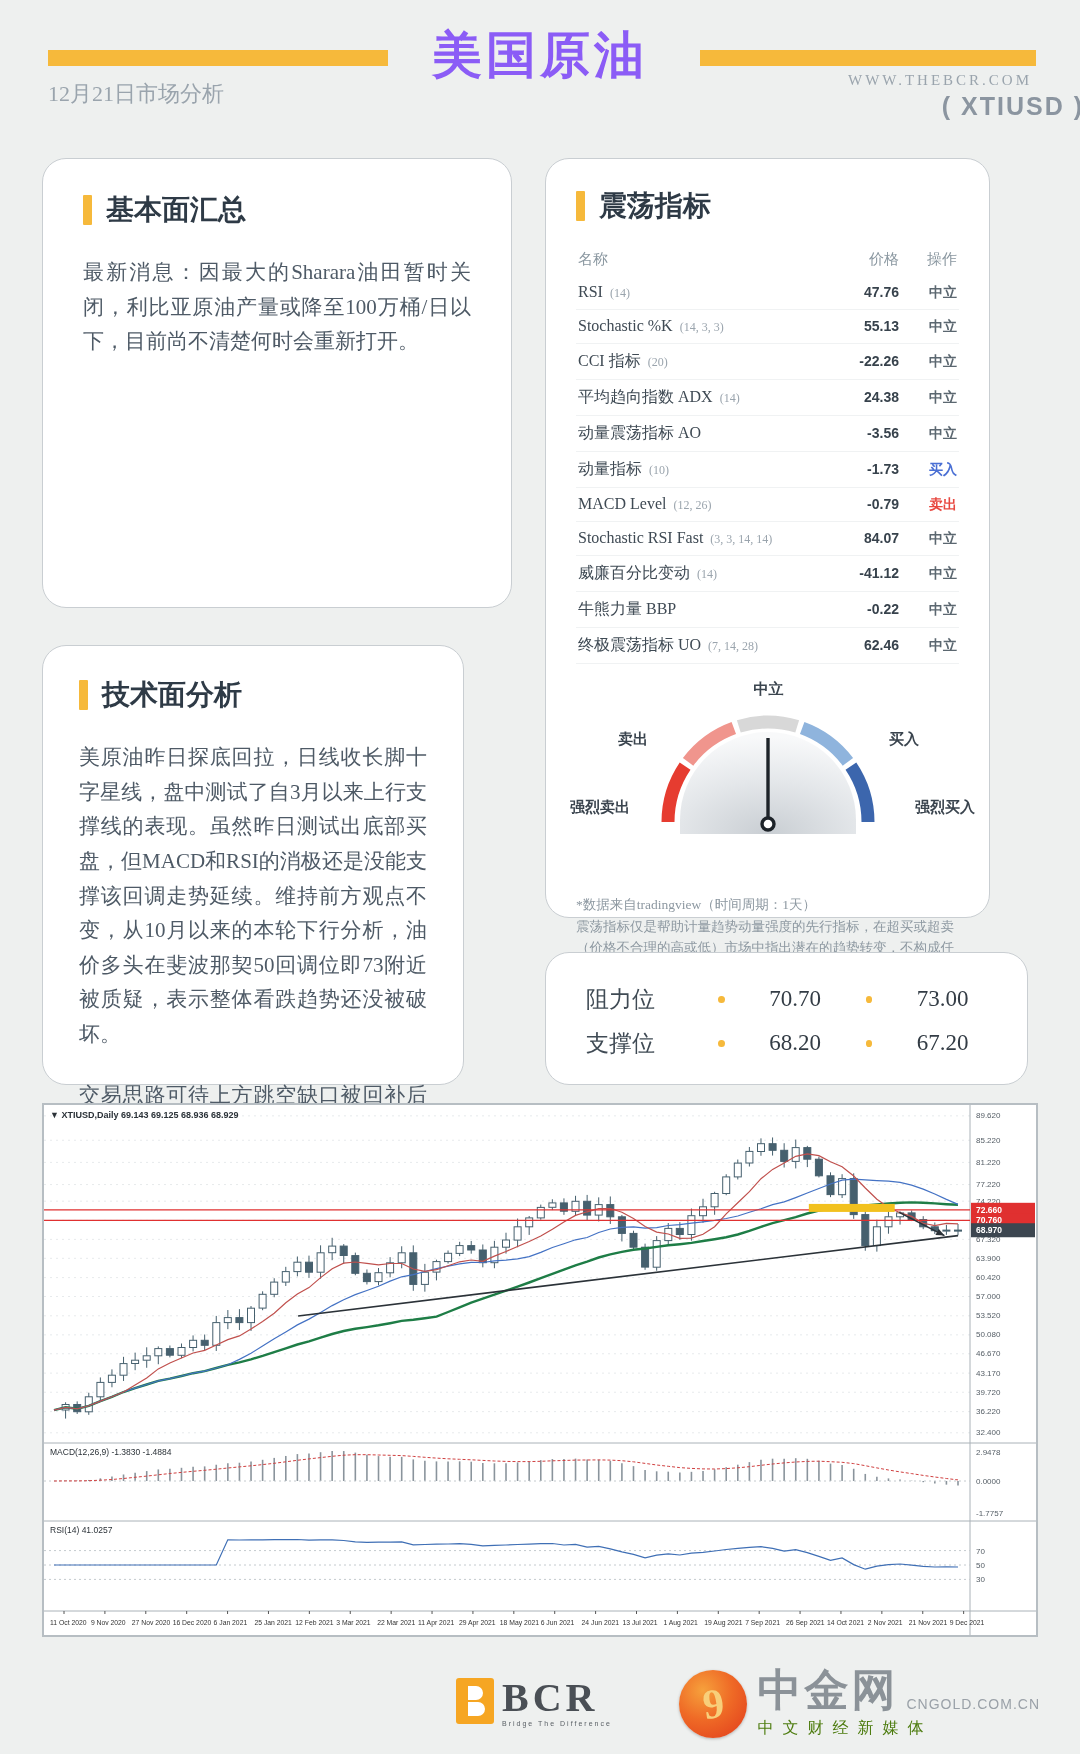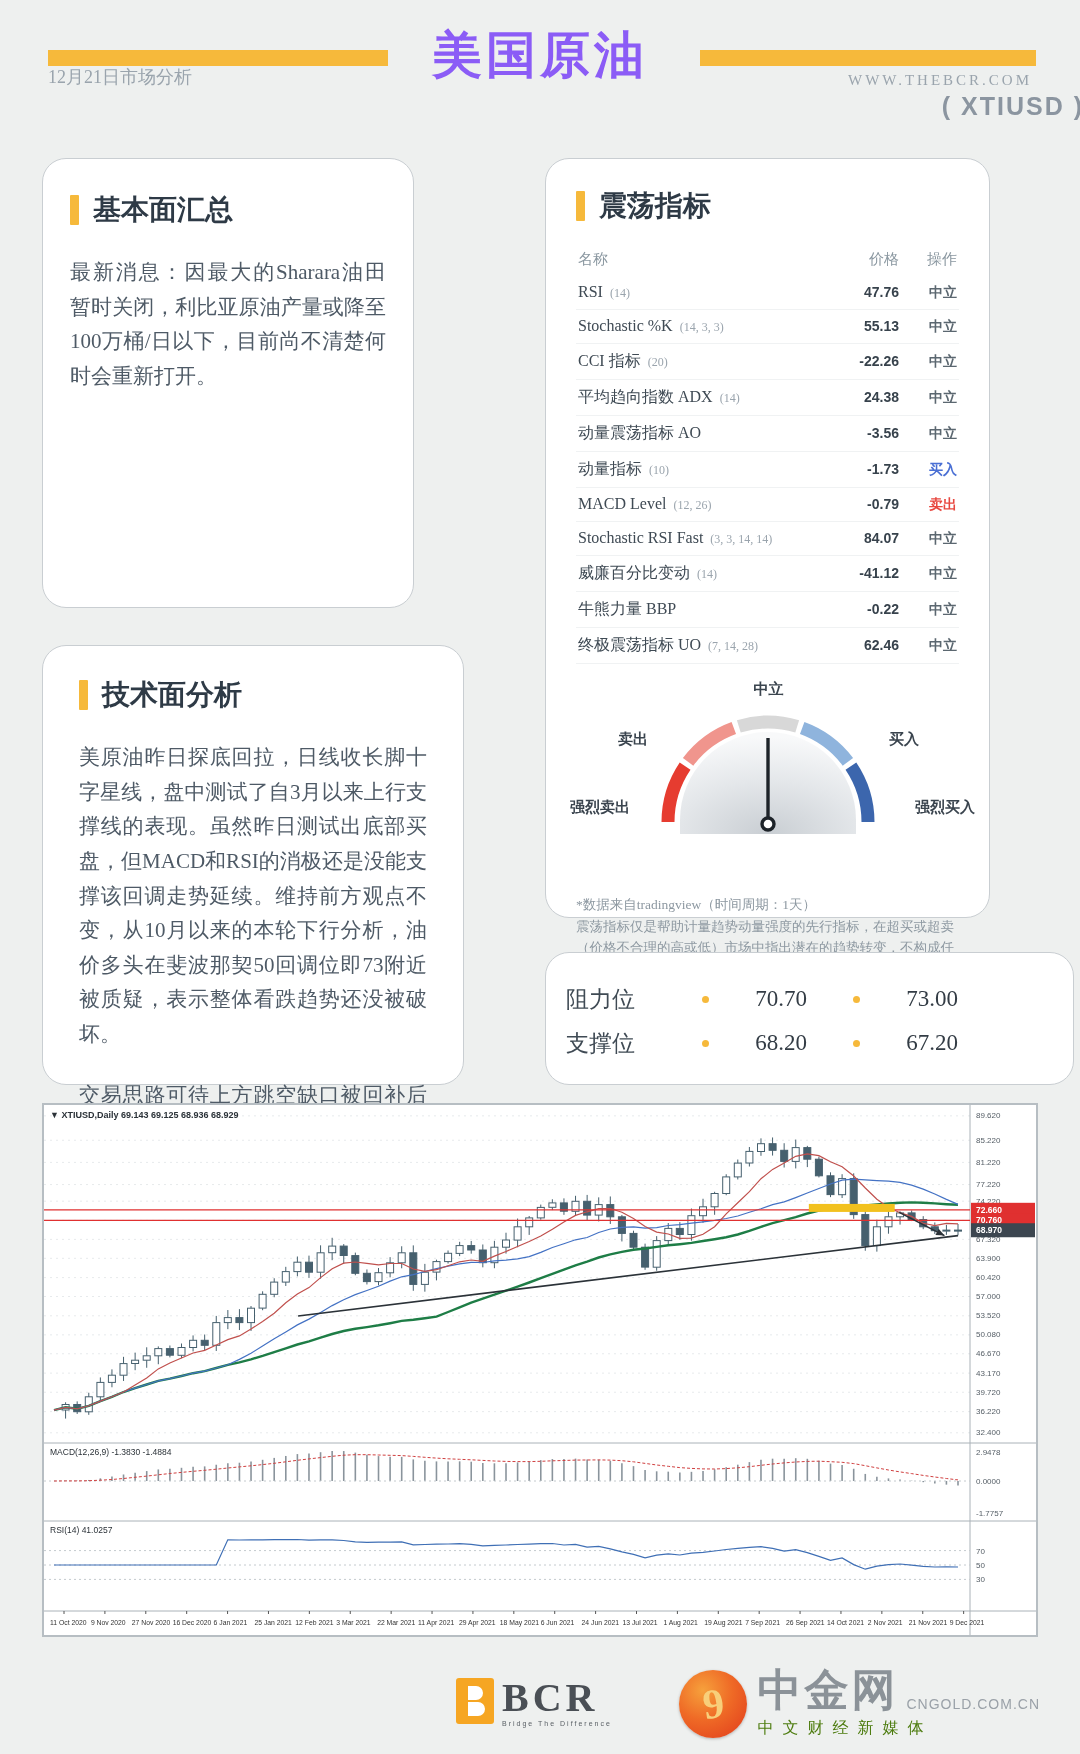--- a/index.html
+++ b/index.html
@@ -4,32 +4,32 @@
 <style>
   * { margin:0; padding:0; box-sizing:border-box; }
   html,body { background:#e9ecec; }
   body { font-family:"Liberation Sans", sans-serif; }
   .page { position:relative; width:1080px; height:1754px; background:#eef0ef; overflow:hidden; margin:0 auto; }
 
   
   .hbar { position:absolute; height:16px; background:#f6b93b; }
   .hbar.left { left:48px; top:50px; width:340px; }
   .hbar.right { left:700px; top:50px; width:336px; }
-  .date-label { position:absolute; left:48px; top:65px; font-size:18px; color:#9aa4ad; font-family:"Liberation Serif", serif; }
+  .date-label { position:absolute; left:48px; top:79px; font-size:22px; color:#9aa4ad; font-family:"Liberation Serif", serif; }
   .page-title { position:absolute; left:0; top:22px; width:100%; text-align:center; font-size:50px; font-weight:bold; color:#8b5cf6; letter-spacing:4px; }
   .page-subtitle { position:absolute; left:4px; top:92px; width:100%; text-align:right; font-size:25px; font-weight:bold; color:#8b95a0; letter-spacing:2px; }
   .website { position:absolute; right:48px; top:72px; font-size:15px; color:#9aa4ad; letter-spacing:3px; font-family:"Liberation Serif", serif; }
 
   
   .card { position:absolute; background:#fff; border:1px solid #c9ced2; border-radius:24px; }
   .card-title { display:flex; align-items:center; gap:14px; font-size:28px; font-weight:bold; color:#2e3a46; }
   .accent { width:9px; height:30px; background:#f6b93b; border-radius:1px; }
   .para { font-family:"Liberation Serif", serif; color:#4e5a66; font-size:21px; line-height:1.65; text-align:justify; }
 
-  #card-fundamental { left:42px; top:158px; width:372px; height:450px; padding:32px 27px; }
+  #card-fundamental { left:42px; top:158px; width:470px; height:450px; padding:32px 40px; }
   #card-technical  { left:42px; top:645px; width:422px; height:440px; padding:30px 36px; }
   #card-fundamental .para, #card-technical .para { margin-top:26px; }
 
   #card-oscillator { left:545px; top:158px; width:445px; height:760px; padding:28px 30px; }
   .osc-table { margin-top:18px; }
   .osc-head, .osc-row { display:flex; align-items:baseline; padding:7px 2px; }
   .osc-row { border-bottom:1px solid #f0f2f3; }
   .osc-head { color:#8a97a0; font-size:15px; font-family:"Liberation Serif", serif; }
   .c-name { flex:1; }
   .c-price { width:64px; text-align:right; }
@@ -45,21 +45,21 @@
   .gauge-wrap { position:relative; width:385px; height:196px; margin:16px auto 0; }
   .gauge-svg { position:absolute; left:72px; top:22px; }
   .glabel { position:absolute; font-size:15px; font-weight:bold; color:#3a444e; }
   .gl-neutral { left:0; right:0; top:0; text-align:center; }
   .gl-sell { left:42px; top:50px; }
   .gl-buy { right:42px; top:50px; }
   .gl-ssell { left:-6px; top:118px; }
   .gl-sbuy { right:-14px; top:118px; }
   .footnote { margin-top:18px; font-family:"Liberation Serif", serif; color:#8d98a1; font-size:13.5px; line-height:1.6; }
 
-  #card-levels { left:545px; top:952px; width:529px; height:133px; padding:24px 20px; }
+  #card-levels { left:545px; top:952px; width:483px; height:133px; padding:24px 40px; }
   .lvl-row { display:flex; align-items:center; height:44px; }
   .lvl-name { width:110px; font-size:23px; color:#3f4a54; font-family:"Liberation Serif", serif; }
   .lvl-dot { width:7px; height:7px; border-radius:50%; background:#f6b93b; margin:0 26px; }
   .lvl-val { width:92px; font-size:23px; color:#333c45; font-family:"Liberation Serif", serif; text-align:center; }
 
   
   #chart-block { position:absolute; left:42px; top:1103px; width:996px; height:534px; background:#fff; border:2px solid #b7bec3; }
   #chart-block svg { display:block; }
 
   

